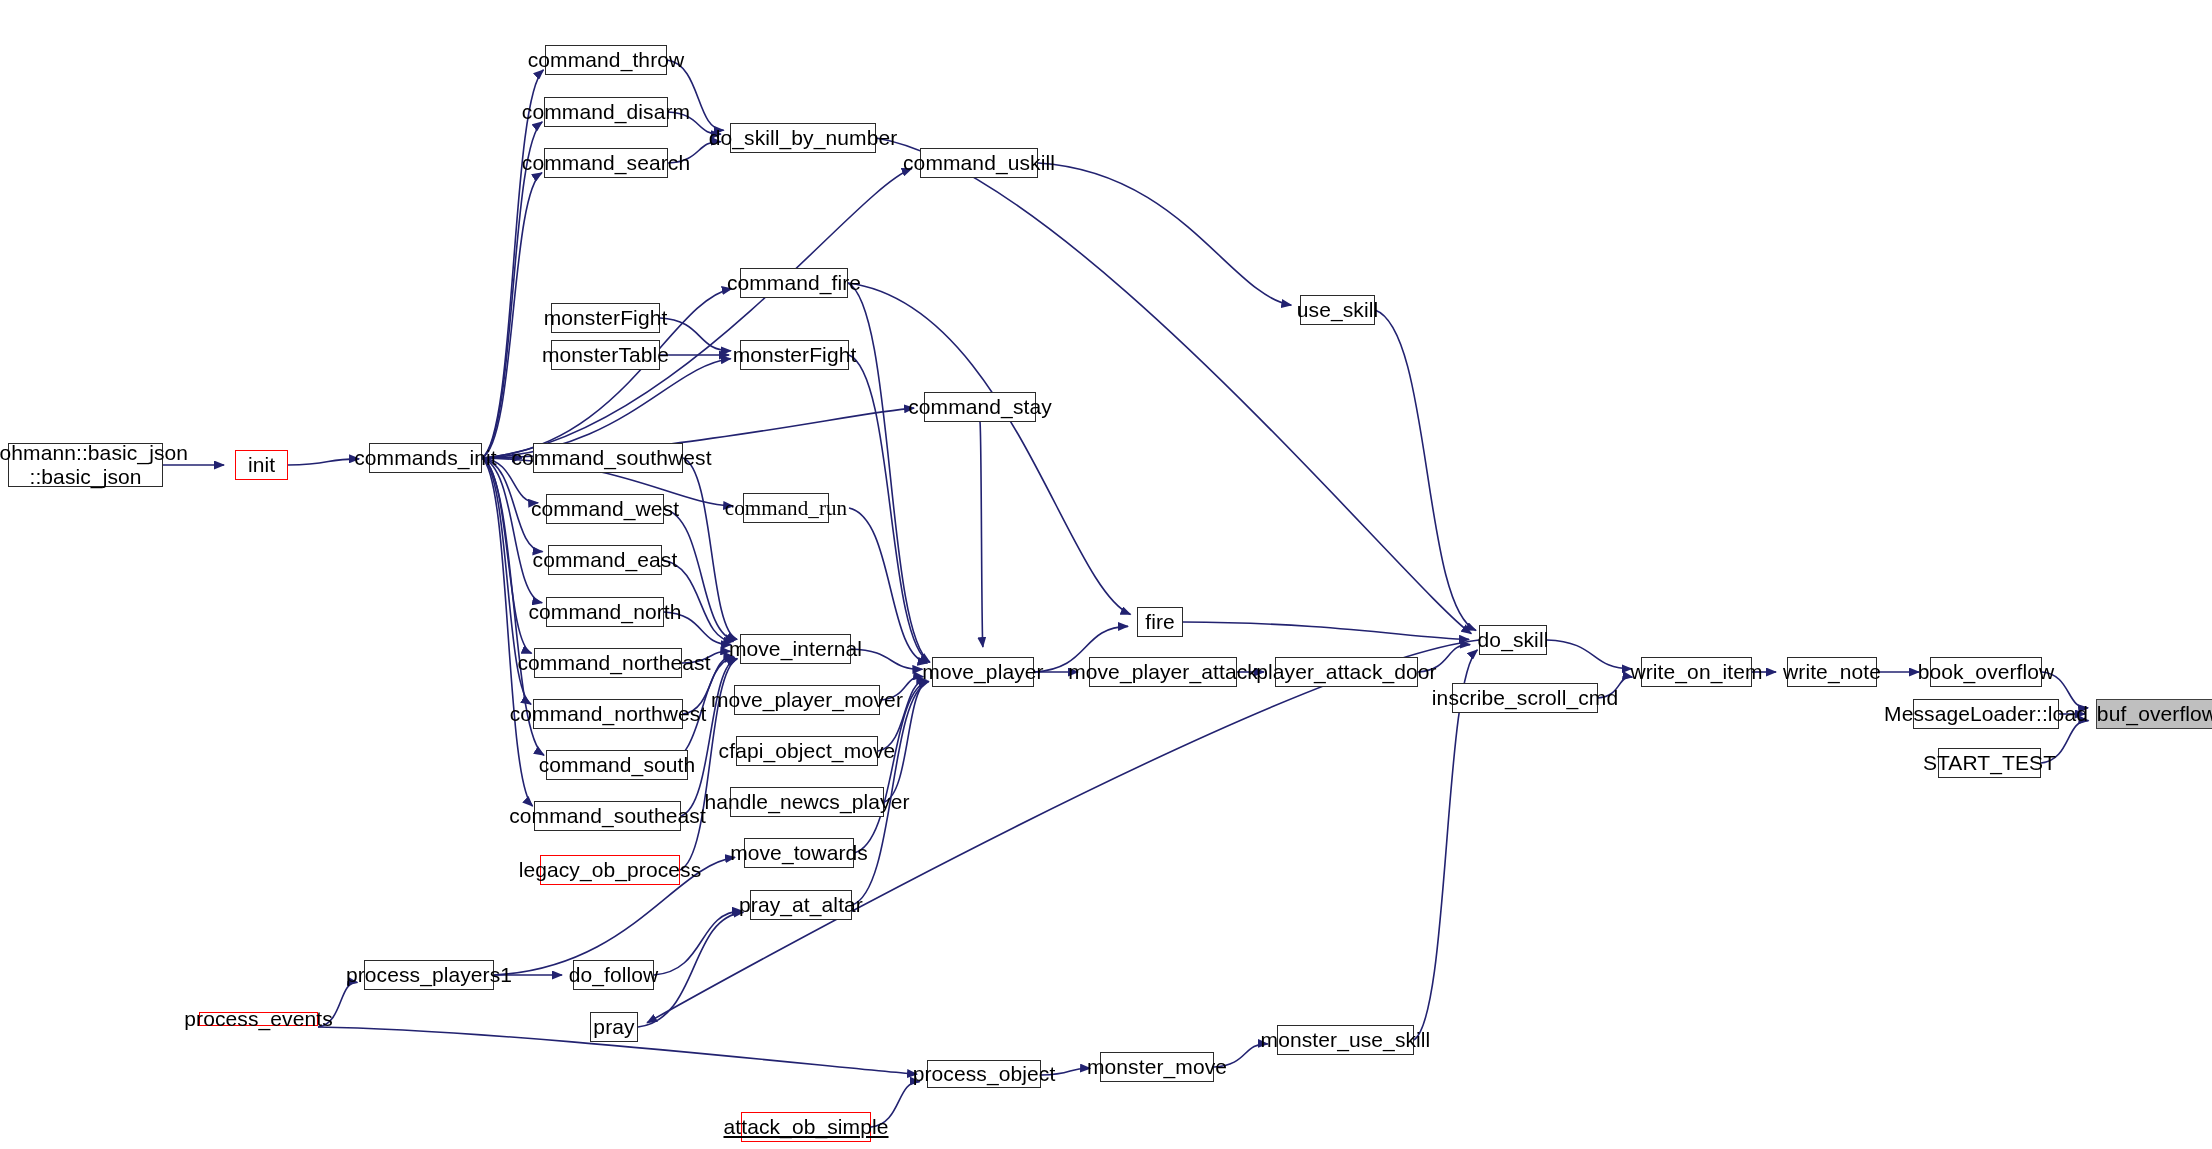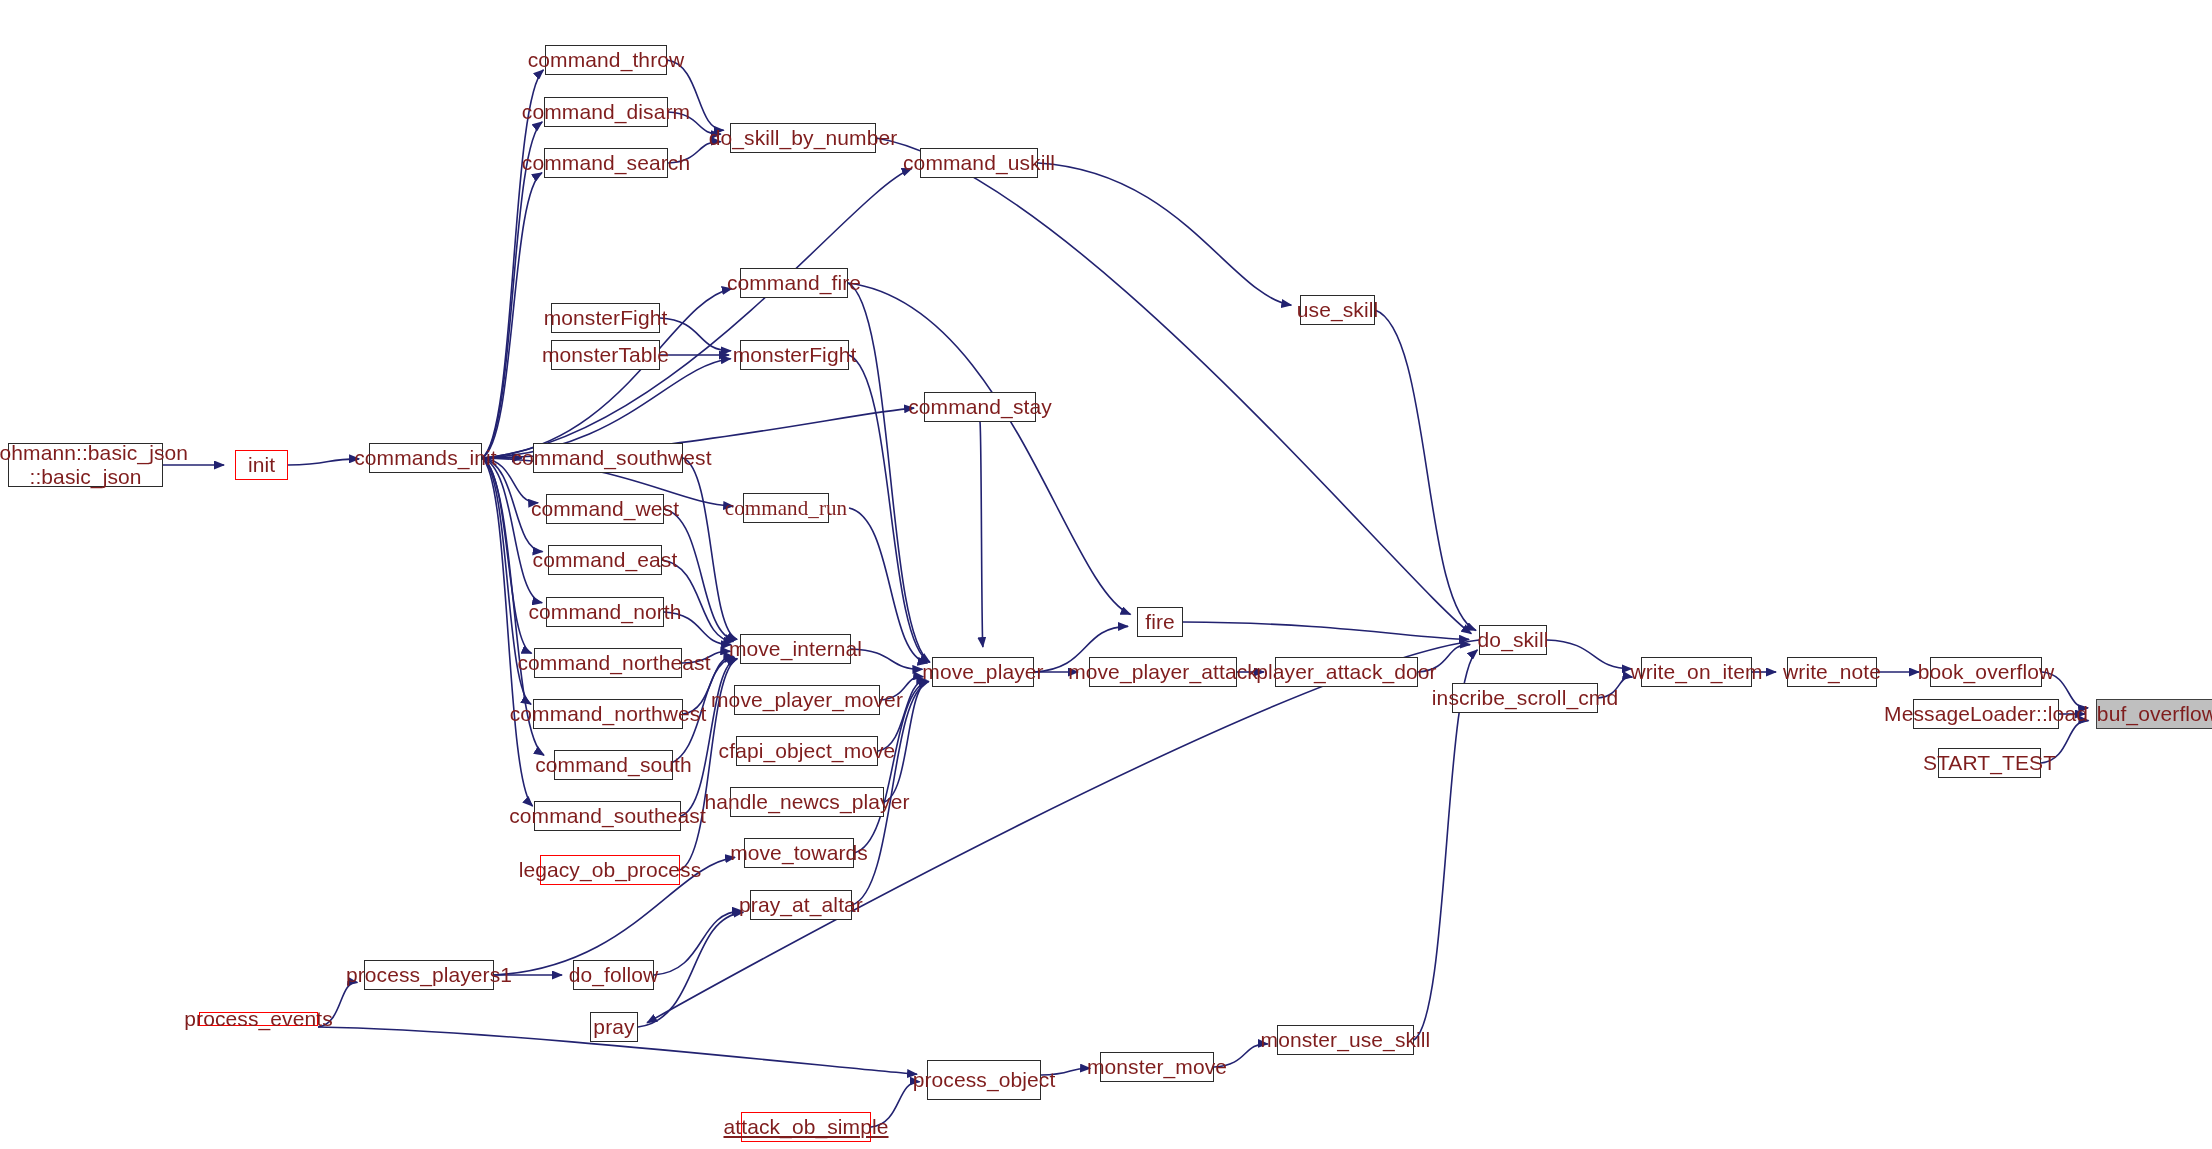--- a/index.html
+++ b/index.html
@@ -1,21 +1,21 @@
 <!DOCTYPE html>
 <html><head>
 <meta charset="utf-8">
 <style>
   html,body{margin:0;padding:0;background:#ffffff;}
   #stage{position:relative;width:2212px;height:1149px;background:#ffffff;
          font-family:"Liberation Sans","DejaVu Sans",sans-serif;overflow:hidden;}
   svg#edges{position:absolute;left:0;top:0;width:2212px;height:1149px;}
   .node{position:absolute;box-sizing:border-box;display:flex;align-items:center;
         justify-content:center;background:#ffffff;border:1.4px solid #2b2b2b;
-        color:#7f1d1d;font-size:21px;line-height:1.08;text-align:center;
+        color:#000000;font-size:21px;line-height:1.08;text-align:center;
         white-space:pre;letter-spacing:0.1px;}
   .node.red{border-color:#ff0000;}
   .node.hl{background:#bfbfbf;border-color:#404040;}
   .node.two{line-height:1.12;}
 </style>
 </head>
 <body>
 
 <div id="stage">
   <svg id="edges" viewBox="0 0 2212 1149" xmlns="http://www.w3.org/2000/svg">
@@ -127,28 +127,28 @@
       <div class="node" style="left: 1641px; top: 657px; width: 111px; height: 30px;">write_on_item</div>
       <div class="node" style="left: 1787px; top: 657px; width: 90px; height: 30px;">write_note</div>
       <div class="node" style="left: 1930px; top: 657px; width: 112px; height: 30px;">book_overflow</div>
       <div class="node hl" style="left: 2096px; top: 699px; width: 122px; height: 30px;">buf_overflow</div>
       <div class="node" style="left: 734px; top: 685px; width: 146px; height: 30px;">move_player_mover</div>
       <div class="node" style="left: 533px; top: 699px; width: 150px; height: 30px;">command_northwest</div>
       <div class="node" style="left: 1452px; top: 683px; width: 146px; height: 30px;">inscribe_scroll_cmd</div>
       <div class="node" style="left: 1913px; top: 699px; width: 146px; height: 30px;">MessageLoader::load</div>
       <div class="node" style="left: 736px; top: 736px; width: 142px; height: 30px;">cfapi_object_move</div>
       <div class="node" style="left: 1938px; top: 748px; width: 103px; height: 30px;">START_TEST</div>
-      <div class="node" style="left: 546px; top: 750px; width: 119px; height: 30px; margin-left: 8px;">command_south</div>
+      <div class="node" style="left: 546px; top: 750px; width: 142px; height: 30px;">command_south</div>
       <div class="node" style="left: 730px; top: 787px; width: 154px; height: 30px;">handle_newcs_player</div>
       <div class="node" style="left: 534px; top: 801px; width: 147px; height: 30px;">command_southeast</div>
       <div class="node" style="left: 744px; top: 838px; width: 110px; height: 30px;">move_towards</div>
       <div class="node red" style="left: 540px; top: 855px; width: 140px; height: 30px;">legacy_ob_process</div>
       <div class="node" style="left: 750px; top: 890px; width: 102px; height: 30px;">pray_at_altar</div>
       <div class="node" style="left: 364px; top: 960px; width: 130px; height: 30px;">process_players1</div>
       <div class="node" style="left: 573px; top: 960px; width: 81px; height: 30px;">do_follow</div>
       <div class="node" style="left: 590px; top: 1012px; width: 48px; height: 30px;">pray</div>
       <div class="node red" style="left: 199px; top: 1012px; width: 119px; height: 14px;">process_events</div>
       <div class="node" style="left: 1277px; top: 1025px; width: 137px; height: 30px;">monster_use_skill</div>
       <div class="node" style="left: 1100px; top: 1052px; width: 114px; height: 30px;">monster_move</div>
-      <div class="node" style="left: 927px; top: 1060px; width: 114px; height: 40px;">process_object</div>
+      <div class="node" style="left: 927px; top: 1060px; width: 114px; height: 28px;">process_object</div>
       <div class="node red" style="left: 741px; top: 1112px; width: 130px; height: 30px; text-decoration: underline;">attack_ob_simple</div>
     </div>
 </div>
 
 </body></html>

